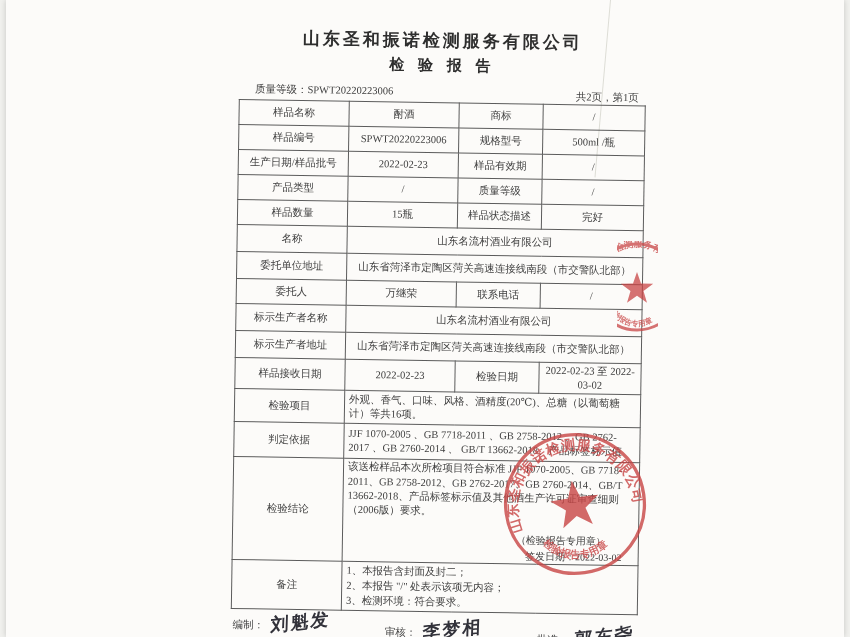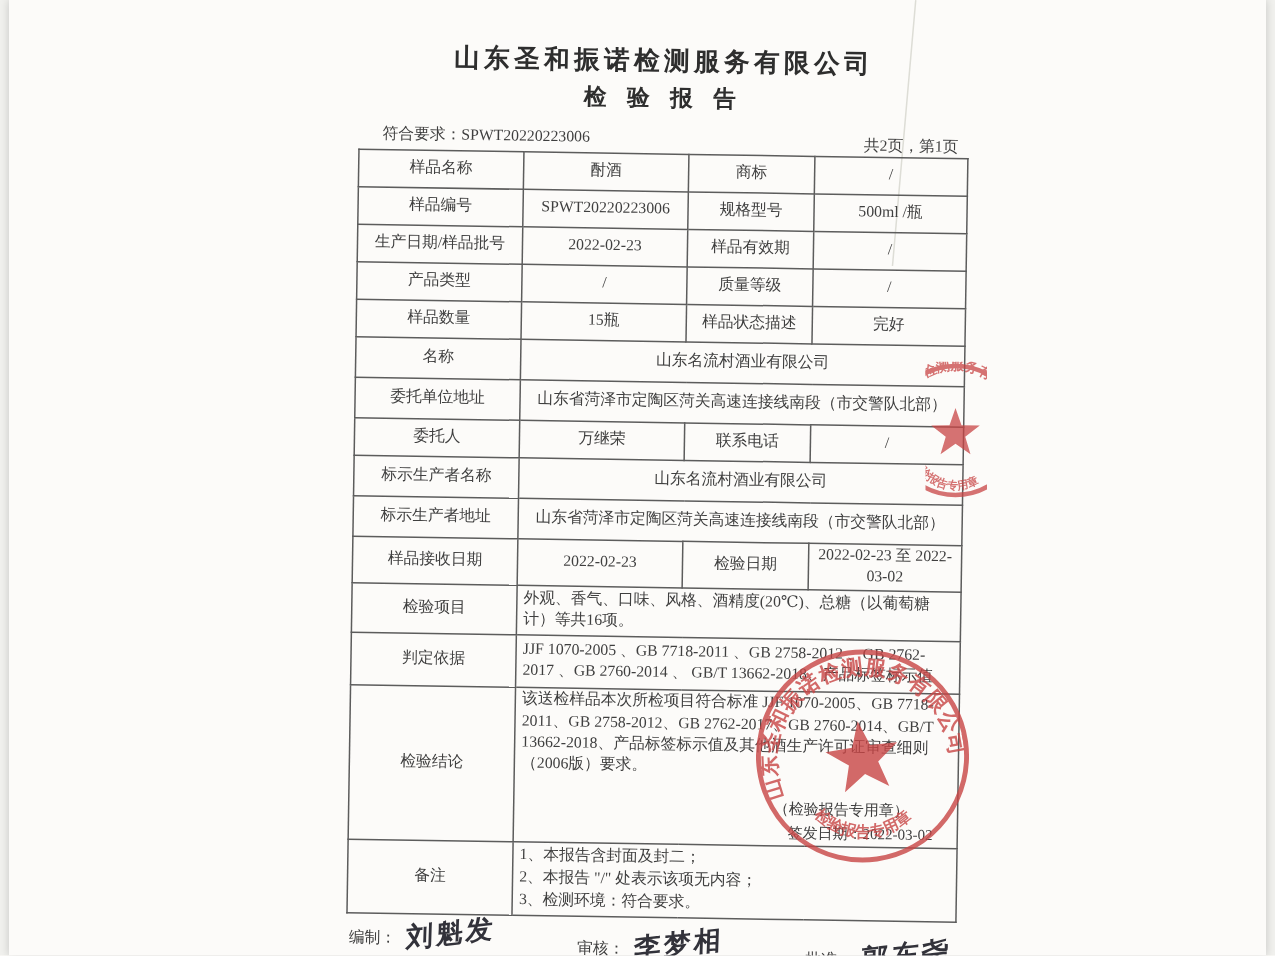--- a/index.html
+++ b/index.html
@@ -85,21 +85,21 @@
 
 <div class="scan-page">
   <div class="scan-crease"></div>
 </div>
 
 <div class="doc">
   <div class="company-name">山东圣和振诺检测服务有限公司</div>
   <div class="report-title">检 验 报 告</div>
 
   <div class="header-line">
-    <span class="report-no"><span>符合要求：</span><span>SPWT20220223006</span></span>
+    <span class="report-no"><span>质量等级：</span><span>SPWT20220223006</span></span>
     <span class="pagination">共2页，第1页</span>
   </div>
 
   <table class="report">
     <colgroup>
         <col style="width:110px">
         <col style="width:110px">
         <col style="width:84px">
         <col style="width:102px">
       </colgroup>

